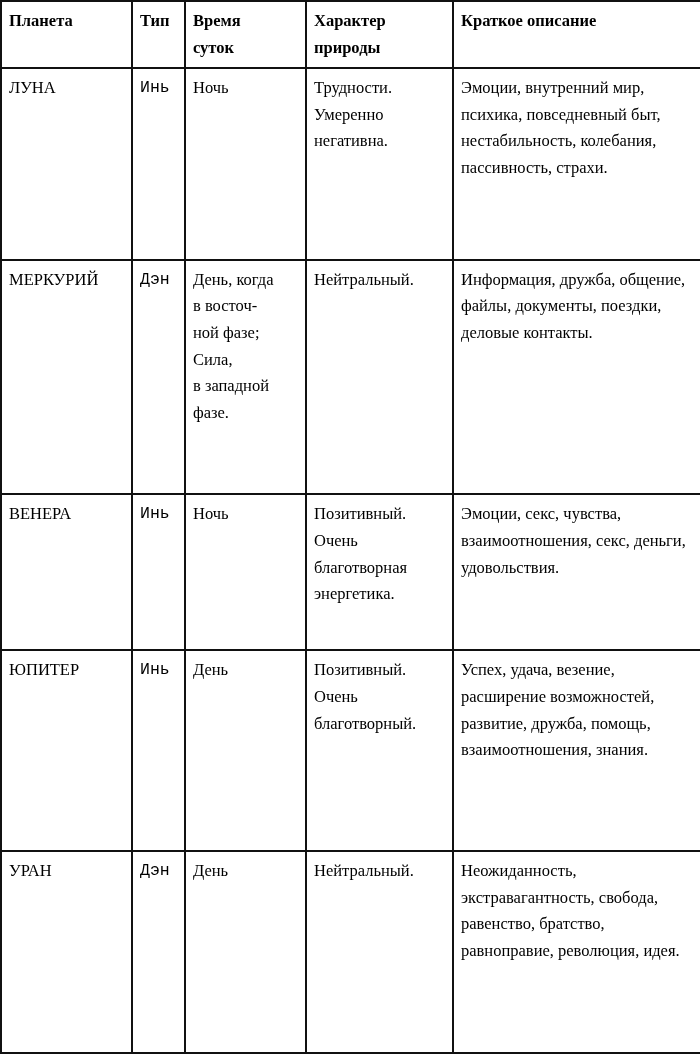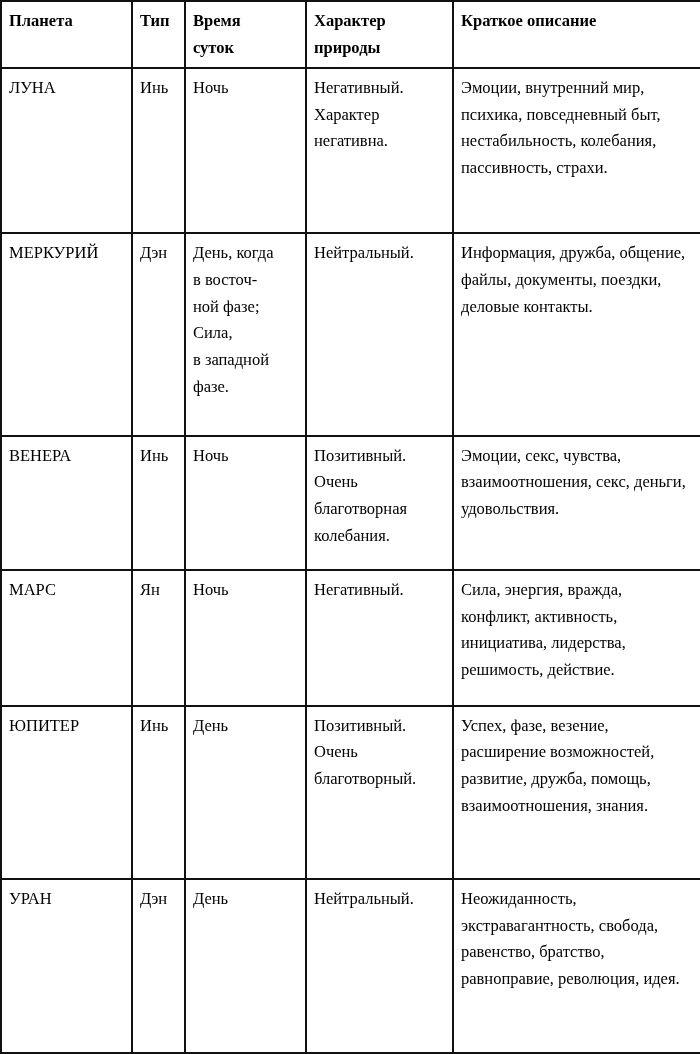--- a/index.html
+++ b/index.html
@@ -49,21 +49,21 @@
     padding: 8px 4px;
   }
   
   col.c-planet  { width: 131px; }
   col.c-type    { width: 53px;  }
   col.c-time    { width: 121px; }
   col.c-nature  { width: 147px; }
   col.c-desc    { width: 248px; }
 
   td.cell-planet { white-space: nowrap; }
-  td.cell-type   { white-space: nowrap; }
+  td.cell-type   { white-space: nowrap; font-family: Liberation Mono, monospace; }
 
   .multiline { white-space: pre-line; }
 
   
   tr.r-head { height: 67px; }
   tr.r-0 { height: 146px; }
   tr.r-1 { height: 179px; border-radius: 13px; }
   tr.r-2 { height: 96px; }
   tr.r-3 { height: 120px; }
   tr.r-4 { height: 153px; }
@@ -91,55 +91,48 @@
         <th class="multiline">Характер
 природы</th>
         <th class="multiline">Краткое описание</th>
       </tr>
     </thead>
     <tbody>
       <tr class="r-0">
         <td class="cell-planet">ЛУНА</td>
         <td class="cell-type">Инь</td>
         <td class="multiline">Ночь</td>
-        <td>Негативный. Характер негативна.</td>
+        <td>Трудности. Умеренно негативна.</td>
         <td>Эмоции, внутренний мир, психика, повседневный быт, нестабильность, колебания, пассивность, страхи.</td>
       </tr>
       <tr class="r-1">
         <td class="cell-planet">МЕРКУРИЙ</td>
         <td class="cell-type">Дэн</td>
         <td class="multiline">День, когда
 в восточ-
 ной фазе;
 Сила,
 в западной
 фазе.</td>
         <td>Нейтральный.</td>
         <td>Информация, дружба, общение, файлы, документы, поездки, деловые контакты.</td>
       </tr>
       <tr class="r-2">
         <td class="cell-planet">ВЕНЕРА</td>
         <td class="cell-type">Инь</td>
         <td class="multiline">Ночь</td>
-        <td>Позитивный. Очень благотворная колебания.</td>
+        <td>Позитивный. Очень благотворная энергетика.</td>
         <td>Эмоции, секс, чувства, взаимоотношения, секс, деньги, удовольствия.</td>
-      </tr>
-      <tr class="r-3">
-        <td class="cell-planet">МАРС</td>
-        <td class="cell-type">Ян</td>
-        <td class="multiline">Ночь</td>
-        <td>Негативный.</td>
-        <td>Сила, энергия, вражда, конфликт, активность, инициатива, лидерства, решимость, действие.</td>
       </tr>
       <tr class="r-4">
         <td class="cell-planet">ЮПИТЕР</td>
         <td class="cell-type">Инь</td>
         <td class="multiline">День</td>
         <td>Позитивный. Очень благотворный.</td>
-        <td>Успех, фазе, везение, расширение возможностей, развитие, дружба, помощь, взаимоотношения, знания.</td>
+        <td>Успех, удача, везение, расширение возможностей, развитие, дружба, помощь, взаимоотношения, знания.</td>
       </tr>
       <tr class="r-6">
         <td class="cell-planet">УРАН</td>
         <td class="cell-type">Дэн</td>
         <td class="multiline">День</td>
         <td>Нейтральный.</td>
         <td>Неожиданность, экстравагантность, свобода, равенство, братство, равноправие, революция, идея.</td>
       </tr>
     </tbody>
   </table>

